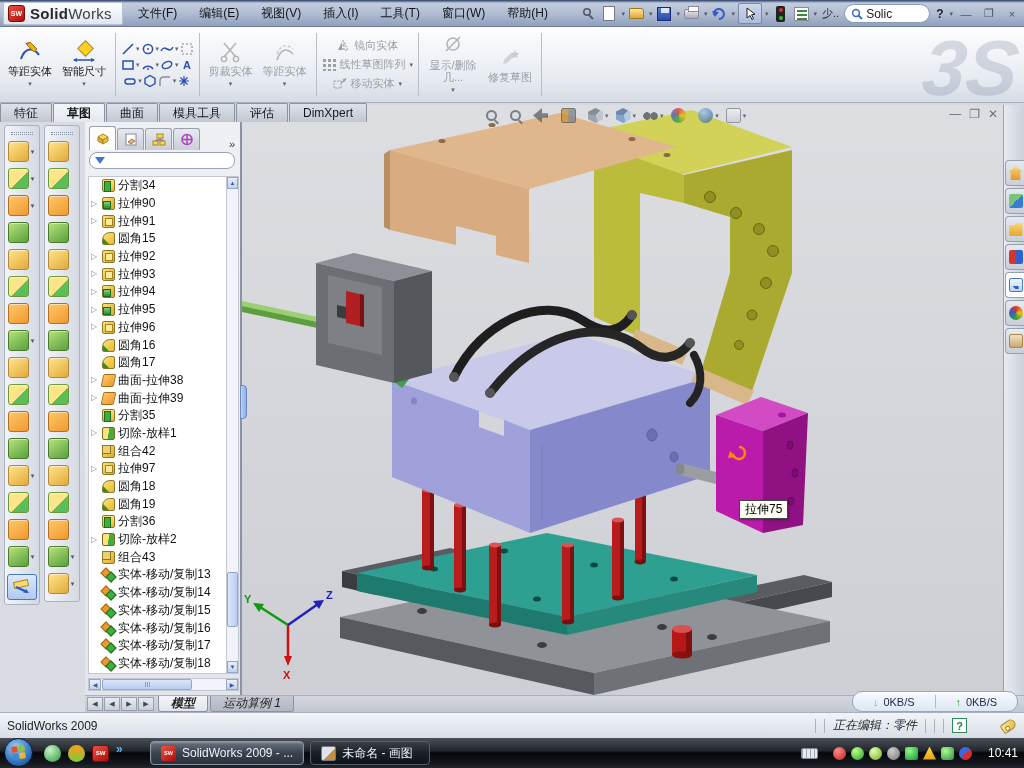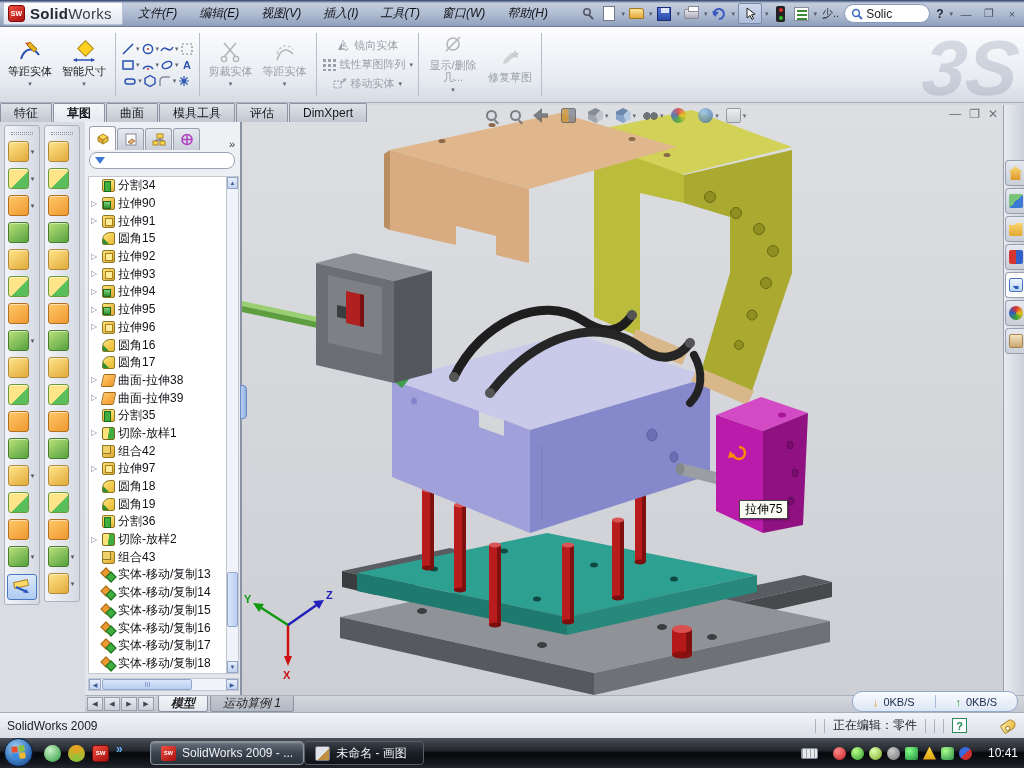--- a/index.html
+++ b/index.html
@@ -11,21 +11,21 @@
   .titlebar{position:absolute;left:0;top:0;width:1024px;height:27px;
     background:linear-gradient(#2a3f66 0%,#c3cddd 12%,#aebbd1 55%,#8fa0bc 100%);
     border-bottom:1px solid #6b7b99;display:flex;align-items:center;}
   .logo{display:flex;align-items:center;gap:5px;height:23px;margin:2px 4px 2px 3px;padding:0 10px 0 4px;
     background:linear-gradient(#ffffff,#dfe5ef);border-radius:2px;border:1px solid #b8c2d4;}
   .swcube{width:17px;height:17px;border-radius:3px;background:linear-gradient(145deg,#f05040,#a80f0f);
     color:#fff;font-size:7px;font-weight:bold;display:flex;align-items:center;justify-content:center;border:1px solid #7a0a0a;}
   .logoname{font-size:15px;color:#3a3f46;letter-spacing:.3px;}
   .logoname b{font-weight:bold;color:#26292e;}
   .menus{display:flex;height:27px;align-items:center;}
-  .menu-item{padding:0 11px;line-height:27px;color:#101418;cursor:default;font-style:italic;}
+  .menu-item{padding:0 11px;line-height:27px;color:#101418;cursor:default;}
   .tb-right{position:absolute;right:2px;top:0;height:27px;display:flex;align-items:center;gap:3px;}
   .tico16{width:18px;height:18px;display:flex;align-items:center;justify-content:center;}
   .caret{font-size:7px;color:#445;opacity:.8;}
   .docicon{width:12px;height:15px;background:#fff;border:1px solid #778;}
   .foldericon{width:15px;height:11px;background:linear-gradient(#ffe49a,#e0a83a);border:1px solid #a07820;border-radius:1px 3px 1px 1px;}
   .saveicon{width:14px;height:14px;background:linear-gradient(#5a7ad8,#2a4aa8);border:1px solid #1a2a78;position:relative;}
   .saveicon::after{content:"";position:absolute;left:3px;top:0;width:8px;height:5px;background:#dde4f8;}
   .printicon{width:15px;height:10px;background:linear-gradient(#eee,#aab);border:1px solid #889;border-radius:2px;position:relative;}
   .printicon::before{content:"";position:absolute;left:3px;top:-4px;width:9px;height:4px;background:#fff;border:1px solid #889;}
   .selbox{width:24px;height:21px;border:1px solid #7a8aa8;background:linear-gradient(#cdd8ec,#aebddb);display:flex;align-items:center;justify-content:center;border-radius:2px;}
@@ -180,21 +180,21 @@
   .netdivider{width:1px;height:13px;background:#a9bbd8;}
   .arr-down{color:#e89018;font-weight:bold;}
   .arr-up{color:#2aa02a;font-weight:bold;}
 
   
   .statusbar{position:absolute;left:0;top:712px;width:1024px;height:26px;
     background:linear-gradient(#f2f4f8,#d9dde5);border-top:1px solid #a9b0bd;display:flex;align-items:center;}
   .sb-left{padding-left:7px;color:#1a1d22;}
   .sb-right{position:absolute;right:8px;display:flex;align-items:center;gap:8px;height:26px;}
   .sb-sep{width:1px;height:14px;background:#aab2c0;}
-  .sb-edit{color:#1a1d22;}
+  .sb-edit{color:#1a1d22;font-style:italic;}
   .sb-help{width:15px;height:15px;background:#fff;border:1px solid #2a8a5a;color:#1a8a4a;font-weight:bold;
     font-size:11px;display:flex;align-items:center;justify-content:center;}
   .sb-tag{width:15px;height:10px;background:linear-gradient(135deg,#ffe9a0,#e8b838);border:1px solid #a8862a;
     border-radius:2px 5px 5px 2px;transform:rotate(-35deg);position:relative;margin-left:26px;}
   .sb-tag::after{content:"";position:absolute;left:2px;top:3px;width:3px;height:3px;border-radius:50%;background:#fff;border:1px solid #a8862a;}
 
   
   .taskbar{position:absolute;left:0;top:738px;width:1024px;height:30px;
     background:linear-gradient(#4a5058 0%,#23262c 42%,#05070b 50%,#15181e 85%,#23262c 100%);display:flex;align-items:center;}
   .orb{position:absolute;left:4px;top:0px;width:29px;height:29px;border-radius:50%;
@@ -204,21 +204,21 @@
   .flag i{border-radius:1px;}
   .flag i:nth-child(1){background:#e85030;}.flag i:nth-child(2){background:#8ac43a;}
   .flag i:nth-child(3){background:#3a8ae0;}.flag i:nth-child(4){background:#f0b830;}
   .quicklaunch{position:absolute;left:44px;display:flex;align-items:center;gap:7px;}
   .ql{width:17px;height:17px;border-radius:3px;}
   .ql-messenger{background:radial-gradient(circle at 35% 30%,#c8f0c8,#2a9a3a);border-radius:50%;}
   .ql-360{background:conic-gradient(#f0a020,#8ac43a,#f0a020);border-radius:50%;}
   .ql-sw{background:linear-gradient(145deg,#f05040,#a80f0f);color:#fff;font-size:6px;font-weight:bold;
     display:flex;align-items:center;justify-content:center;border:1px solid #7a0a0a;}
   .ql-chev{color:#6ab0f0;font-size:12px;font-weight:bold;transform:translateY(-4px);}
-  .tasks{position:absolute;left:150px;display:flex;}
+  .tasks{position:absolute;left:150px;display:flex;gap:6px;}
   .taskbtn{height:24px;display:flex;align-items:center;gap:6px;padding:0 10px;border-radius:4px;
     background:linear-gradient(#3a4048,#1b1f26 50%,#10141a);border:1px solid #565e68;color:#eef1f5;font-size:12px;min-width:120px;}
   .taskbtn.active{background:linear-gradient(#6a7480,#3a434e 50%,#2a323c);border-color:#8a95a2;box-shadow:inset 0 1px 2px rgba(255,255,255,.25);}
   .tb-ico-sw{width:15px;height:15px;border-radius:2px;background:linear-gradient(145deg,#f05040,#a80f0f);
     color:#fff;font-size:5.5px;font-weight:bold;display:flex;align-items:center;justify-content:center;}
   .tb-ico-paint{width:15px;height:15px;border-radius:2px;background:linear-gradient(135deg,#e0e4ea 55%,#c09040 55%);border:1px solid #778;}
   .tray{position:absolute;right:52px;display:flex;align-items:center;gap:5px;}
   .kbd{width:17px;height:11px;background:#e8eaee;border:1px solid #889;border-radius:2px;margin-right:10px;
     background-image:repeating-linear-gradient(90deg,#9aa 0 1px,transparent 1px 4px);}
   .tray-i{width:13px;height:13px;border-radius:50%;}

